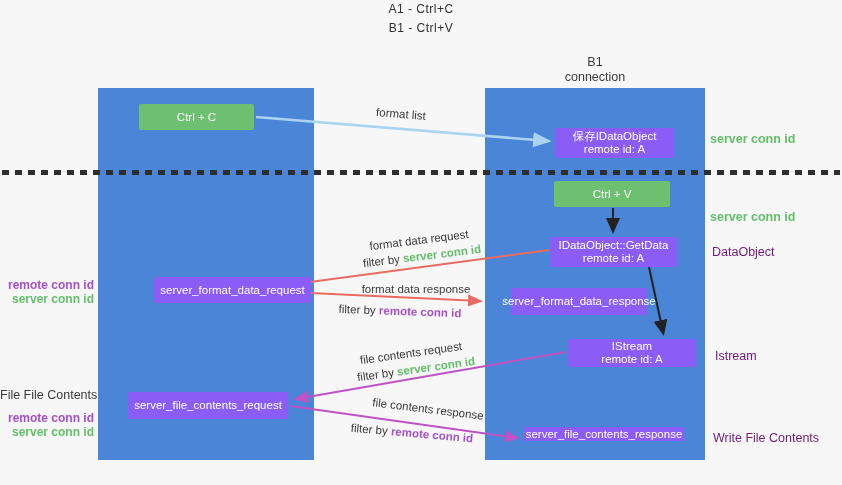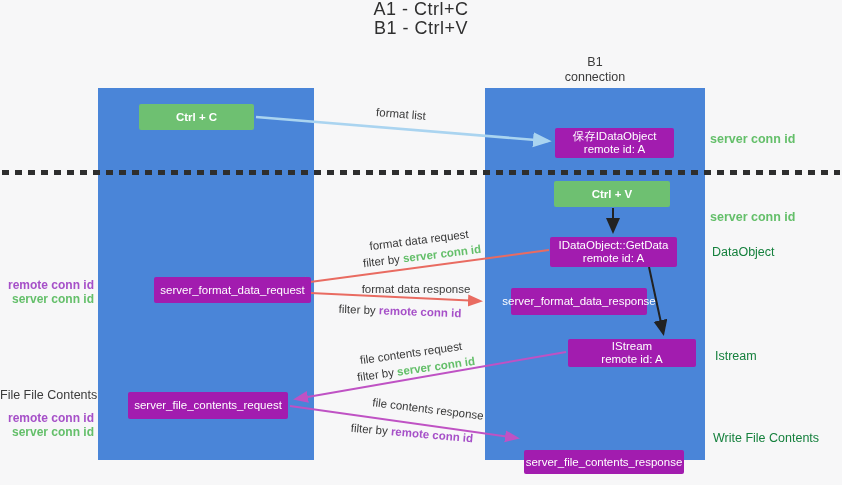--- a/index.html
+++ b/index.html
@@ -3,36 +3,36 @@
 <meta charset="utf-8">
 <style>
   html,body{margin:0;padding:0;}
   .stage{
     position:relative;width:842px;height:485px;background:#f7f7f8;
     font-family:"Liberation Sans", sans-serif;overflow:hidden;
   }
   .abs{position:absolute;}
   .title{
     left:0;top:7;width:842px;text-align:center;
-    font-size:18px;line-height:19px;color:#2f2f2f;letter-spacing:0.5px;
+    font-size:12px;line-height:19px;color:#2f2f2f;letter-spacing:0.5px;
   }
   .lane{
     background:#4a85d8;
   }
   .lane-header{
     text-align:center;font-size:12.5px;line-height:15px;color:#3b3b3b;
   }
   .node{
-    background:#a21caf;color:#ffffff;border-radius:2px;
+    background:#8b5cf6;color:#ffffff;border-radius:2px;
     display:flex;flex-direction:column;align-items:center;justify-content:center;
     font-size:11.5px;line-height:13px;text-align:center;z-index:3;
   }
-  .node.green{background:#6ec071;font-weight:bold;}
+  .node.green{background:#6ec071;}
   .side-label{
-    font-size:12.5px;color:#15803d;white-space:nowrap;z-index:3;
+    font-size:12.5px;color:#701a75;white-space:nowrap;z-index:3;
   }
   .green-t{color:#64bf6a;font-weight:bold;}
   .purple-t{color:#a650c8;font-weight:bold;}
   .left-stack{
     left:0;width:94px;text-align:right;font-size:12px;line-height:14px;white-space:nowrap;z-index:3;
   }
   .arrow-label{
     font-size:11.5px;color:#3a3a3a;white-space:nowrap;z-index:4;
     transform-origin:center center;
   }
@@ -107,21 +107,21 @@
     <div>IDataObject::GetData</div>
     <div>remote id: A</div>
   </div>
   <div class="abs node" style="left:487px;top:288px;width:136px;height:27px;margin-left:24px;">
     <div>server_format_data_response</div>
   </div>
   <div class="abs node" style="left:568px;top:339px;width:128px;height:28px;">
     <div>IStream</div>
     <div>remote id: A</div>
   </div>
-  <div class="abs node" style="left:524px;top:450px;width:160px;height:24px;">
+  <div class="abs node" style="left:524px;top:427px;width:160px;height:14px;">
     <div>server_file_contents_response</div>
   </div>
 
   <div class="abs side-label green-t" style="left:710px;top:132px;">server conn id</div>
   <div class="abs side-label green-t" style="left:710px;top:210px;">server conn id</div>
   <div class="abs side-label" style="left:712px;top:245px;">DataObject</div>
   <div class="abs side-label" style="left:715px;top:349px;">Istream</div>
   <div class="abs side-label" style="left:713px;top:431px;text-align:right;">Write File Contents</div>
 
   <div class="abs left-stack" style="top:278px;">

